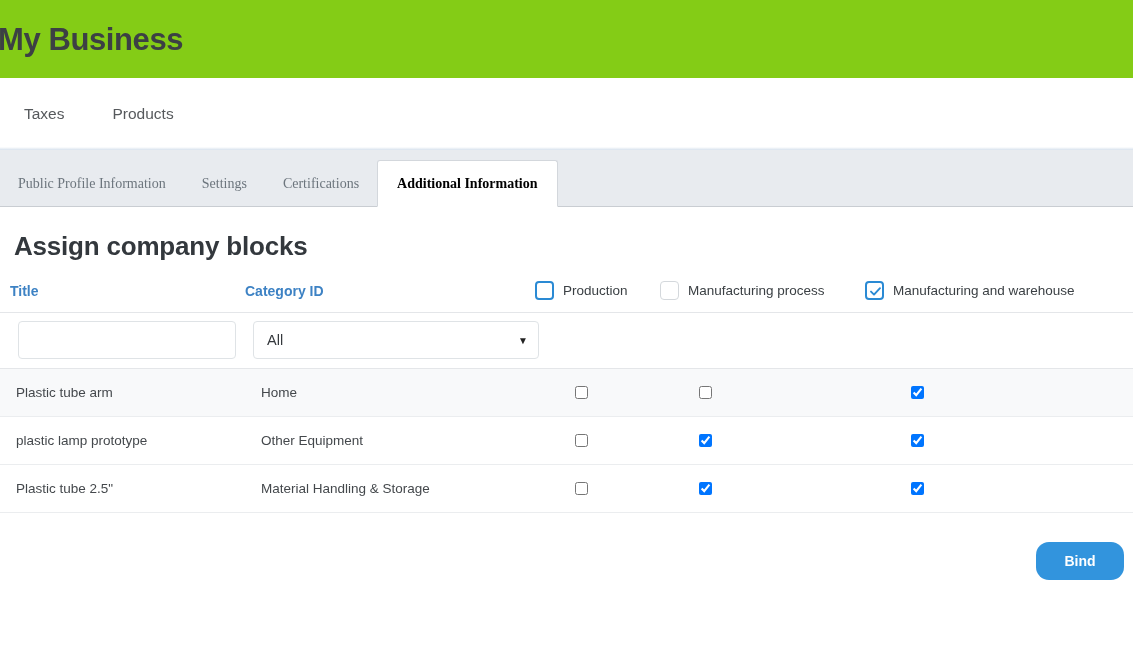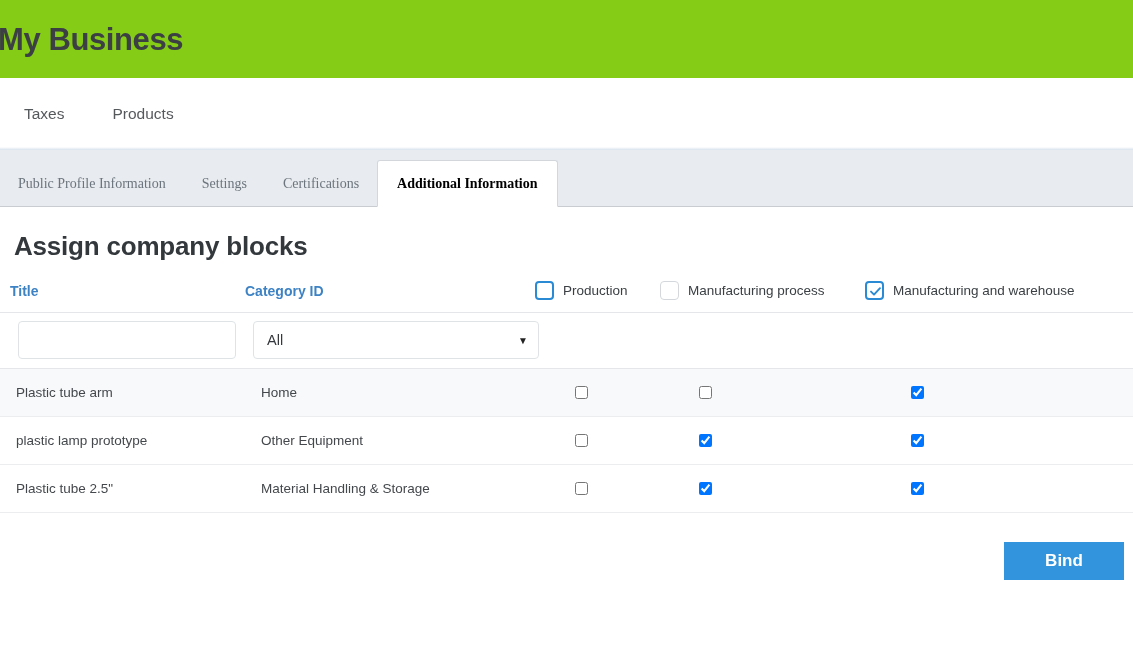--- a/index.html
+++ b/index.html
@@ -251,24 +251,24 @@
     height: 96px;
     display: flex;
     align-items: center;
     justify-content: flex-end;
     padding-right: 9px;
   }
   .btn-bind {
     background: #3294dd;
     color: #ffffff;
     border: none;
-    border-radius: 0;
-    width: 120px;
+    border-radius: 13px;
+    width: 88px;
     height: 38px;
-    font-size: 17px;
+    font-size: 14px;
     font-weight: bold;
     font-family: "Liberation Sans", sans-serif;
     cursor: pointer;
   }
 </style>
 </head>
 <body>
 
 <div class="page-header">
   <div class="page-title">My Business</div>

